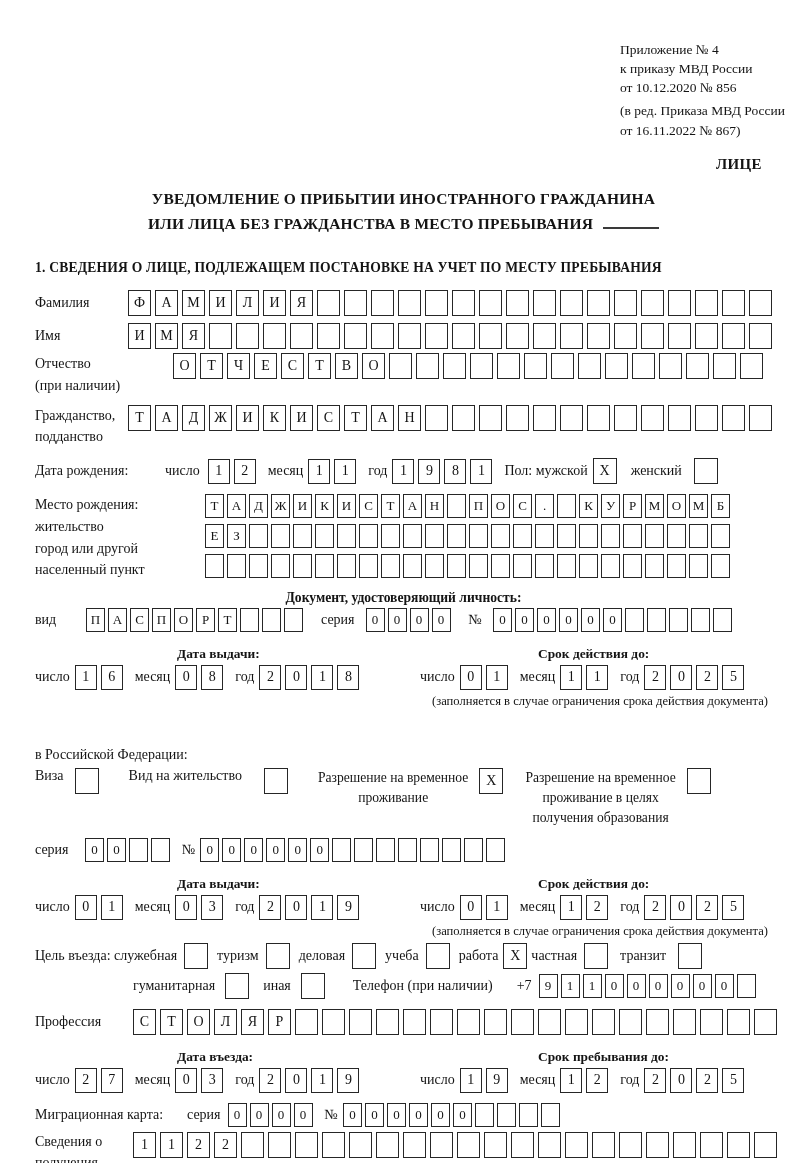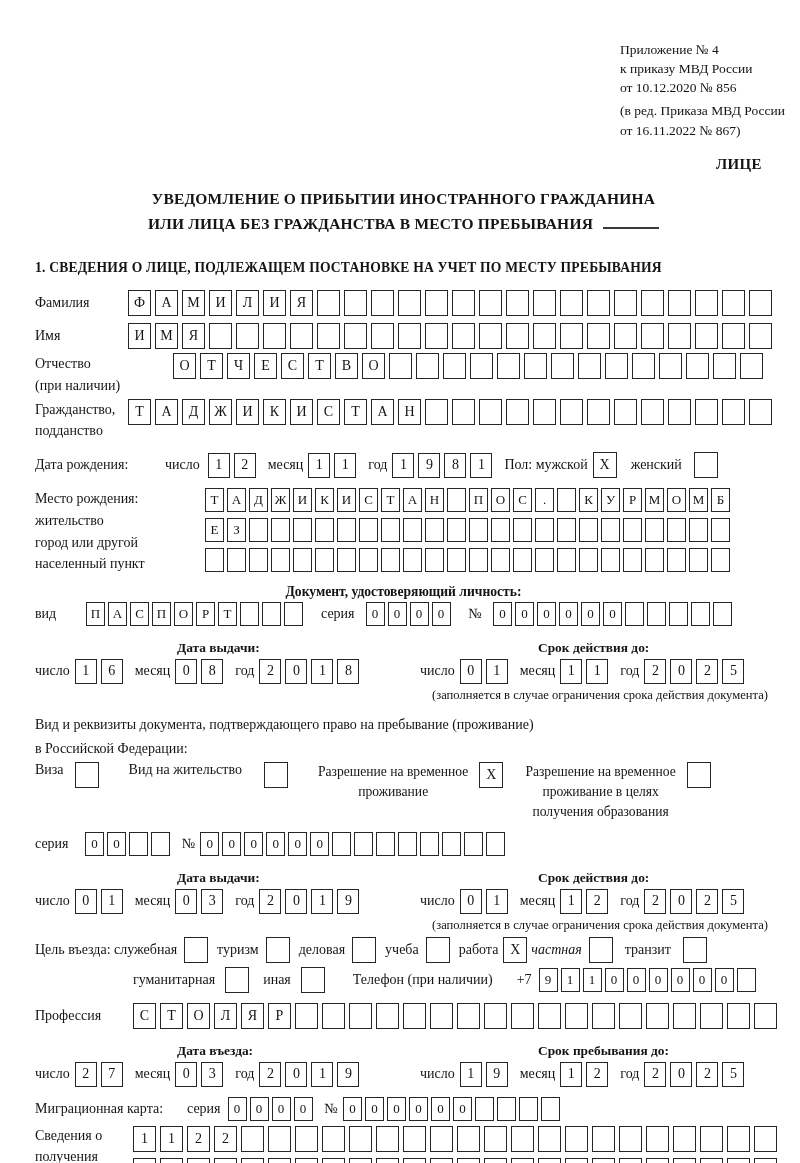--- a/index.html
+++ b/index.html
@@ -158,21 +158,21 @@
         <span class="cell"></span>
         <span class="cell"></span>
         <span class="cell"></span>
         <span class="cell"></span>
         <span class="cell"></span>
         <span class="cell"></span>
         <span class="cell"></span>
       </span>
   </div>
 
-  <div class="frow top" style="margin-top:2px;">
+  <div class="frow top" style="margin-top:8px;">
     <span class="lbl2 w93">
       <span>Гражданство,</span><br>
       <span>подданство</span>
     </span>
     <span class="cells">
         <span class="cell">Т</span>
         <span class="cell">А</span>
         <span class="cell">Д</span>
         <span class="cell">Ж</span>
         <span class="cell">И</span>
@@ -392,21 +392,21 @@
             <span class="cell">0</span>
             <span class="cell">2</span>
             <span class="cell">5</span>
           </span>
       </div>
     </div>
   </div>
   <div class="note">(заполняется в случае ограничения срока действия документа)</div>
 
   <div class="para">
-    <span>Вид и реквизиты документа, подтверждающего право на пребывание (проживание)</span><br>
+    <br>
     <span>в Российской Федерации:</span>
   </div>
 
   <div class="frow top mt2">
     <span class="lbl">Виза</span>
     <span class="cbox"></span>
     <span class="gap18"></span>
     <span class="lbl">Вид на жительство</span>
     <span class="cbox" style="margin-left:16px;"></span>
     <span class="gap18"></span>
@@ -503,21 +503,21 @@
     <span class="lbl">Цель въезда: служебная</span>
     <span class="cbox"></span>
     <span class="lbl" style="margin-left:9px;">туризм</span>
     <span class="cbox"></span>
     <span class="lbl" style="margin-left:9px;">деловая</span>
     <span class="cbox"></span>
     <span class="lbl" style="margin-left:9px;">учеба</span>
     <span class="cbox"></span>
     <span class="lbl" style="margin-left:9px;">работа</span>
     <span class="cbox" style="margin-left:3px;">X</span>
-    <span class="lbl" style="margin-left:4px;font-style:italic;">частная</span>
+    <span class="lbl" style="margin-left:4px;">частная</span>
     <span class="cbox"></span>
     <span class="lbl" style="margin-left:12px;">транзит</span>
     <span class="cbox" style="margin-left:10px;"></span>
   </div>
   <div class="frow mt4">
     <span style="width:98px;flex:none;"></span>
     <span class="lbl">гуманитарная</span>
     <span class="cbox" style="margin-left:10px;"></span>
     <span class="lbl" style="margin-left:14px;">иная</span>
     <span class="cbox" style="margin-left:10px;"></span>

